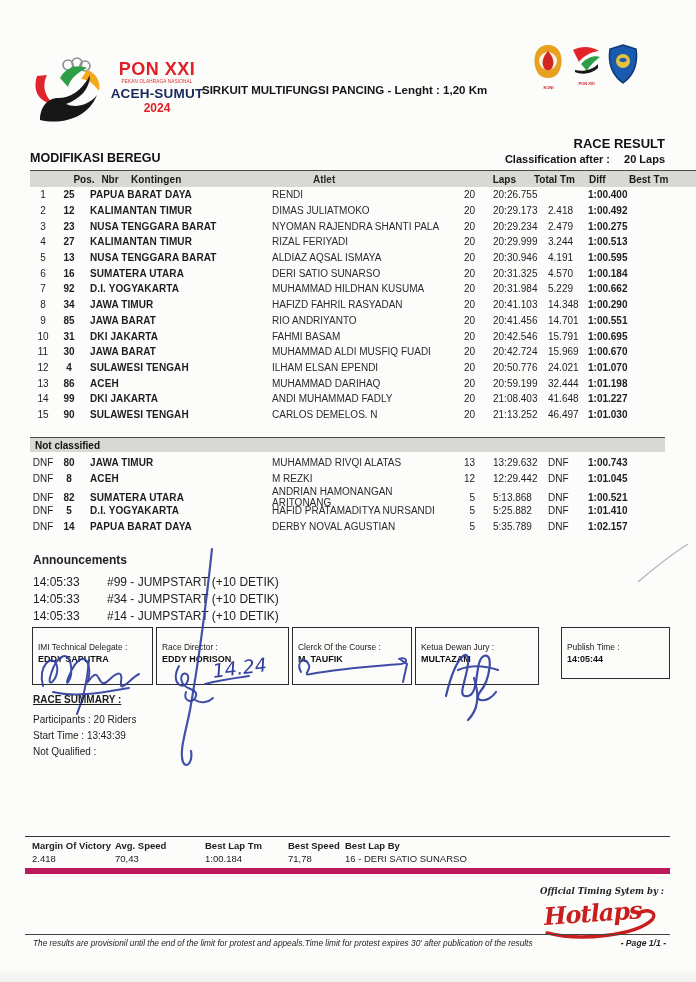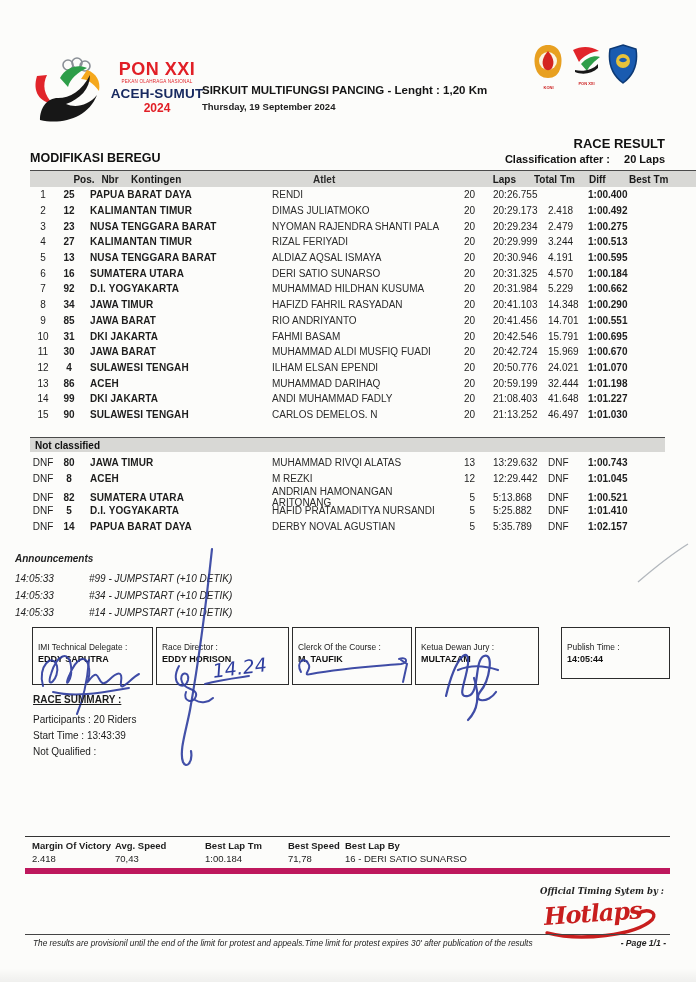--- a/index.html
+++ b/index.html
@@ -41,21 +41,21 @@
   .c-total{padding-left:15px;}
   .c-diff{padding-left:0;}
   .c-best{font-weight:bold;}
   .thead .c-team,.thead .c-ath{font-weight:bold;}
   .ncbar{position:absolute;top:437px;left:30px;width:635px;height:15px;background:#d8d8d5;border-top:1.4px solid #4a4a4a;font-weight:bold;font-size:10px;color:#111;line-height:15px;padding-left:5px;box-sizing:border-box;}
   .ncbody{position:absolute;top:454px;left:30px;width:635px;font-size:10px;}
   .ncbody .grid-row{height:16px;}
   .ncbody .c-pos{font-weight:normal;}
 
   
-  .ann{position:absolute;top:553px;left:15px;font-size:10px;color:#222;font-style:italic;}
+  .ann{position:absolute;top:553px;left:33px;font-size:12px;color:#222;}
   .ann-title{font-weight:bold;margin-bottom:6px;}
   .ann-item{display:flex;height:17px;align-items:center;}
   .ann-time{width:74px;}
   
   .boxes{position:absolute;top:627px;left:32px;display:flex;}
   .obox{position:relative;border:1.6px solid #2c2c2c;height:58px;box-sizing:border-box;padding:14px 5px;background:transparent;}
   .obox .lbl{font-size:8.4px;color:#222;}
   .obox .nm{font-size:9px;font-weight:bold;margin-top:2px;color:#111;}
   .b1{width:121px;margin-right:3px;}
   .b2{width:133px;margin-right:3px;}
@@ -98,21 +98,20 @@
       <path d="M10,64 C32,69 58,62 67,39 C58,50 45,52 36,48 C50,43 60,33 60,19 C52,35 40,42 28,42 C17,42 10,52 10,64 Z" fill="#171717"></path>
     </svg>
     <div class="pon-text">
       <div class="pon-title">PON XXI</div>
       <div class="pon-sub">PEKAN OLAHRAGA NASIONAL</div>
       <div class="pon-loc">ACEH-SUMUT</div>
       <div class="pon-year">2024</div>
     </div>
     <div class="event-block">
       <div class="event-title">SIRKUIT MULTIFUNGSI PANCING - Lenght : 1,20 Km</div>
-      <div class="event-date">Thursday, 19 September 2024</div>
     </div>
     <div class="logos-right">
       <div class="mini-logo">
         <svg width="33" height="38" viewBox="0 0 33 38">
           <path d="M16,1 C27,1 31,11 29,22 C27,31 22,34 16,34 C10,34 5,31 3,22 C1,11 5,1 16,1 Z" fill="#e8a020"></path>
           <circle cx="16" cy="17" r="9" fill="#fbf4e2"></circle>
           <path d="M16,7 C21,13 23,18 20,24 C18,27 14,27 12,24 C9,18 11,13 16,7 Z" fill="#d42420"></path>
         </svg>
         <div class="mini-cap">KONI</div>
       </div>

